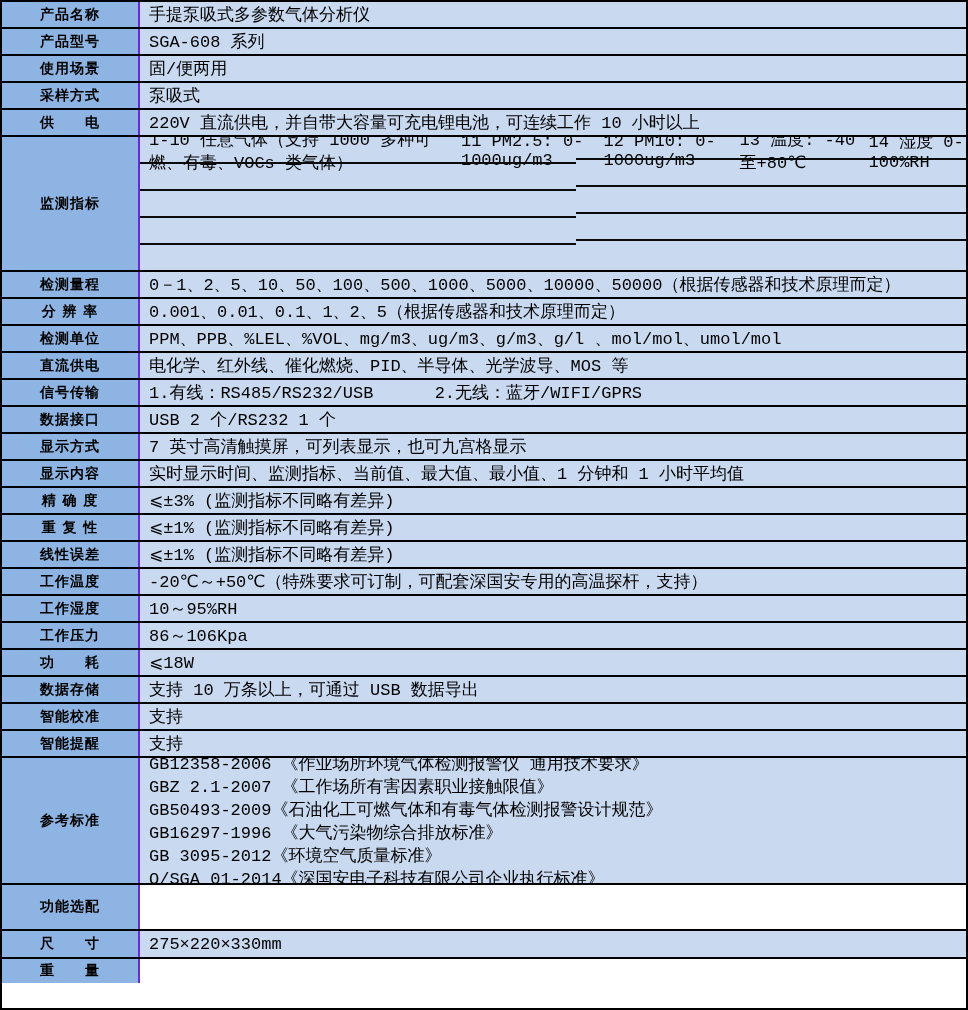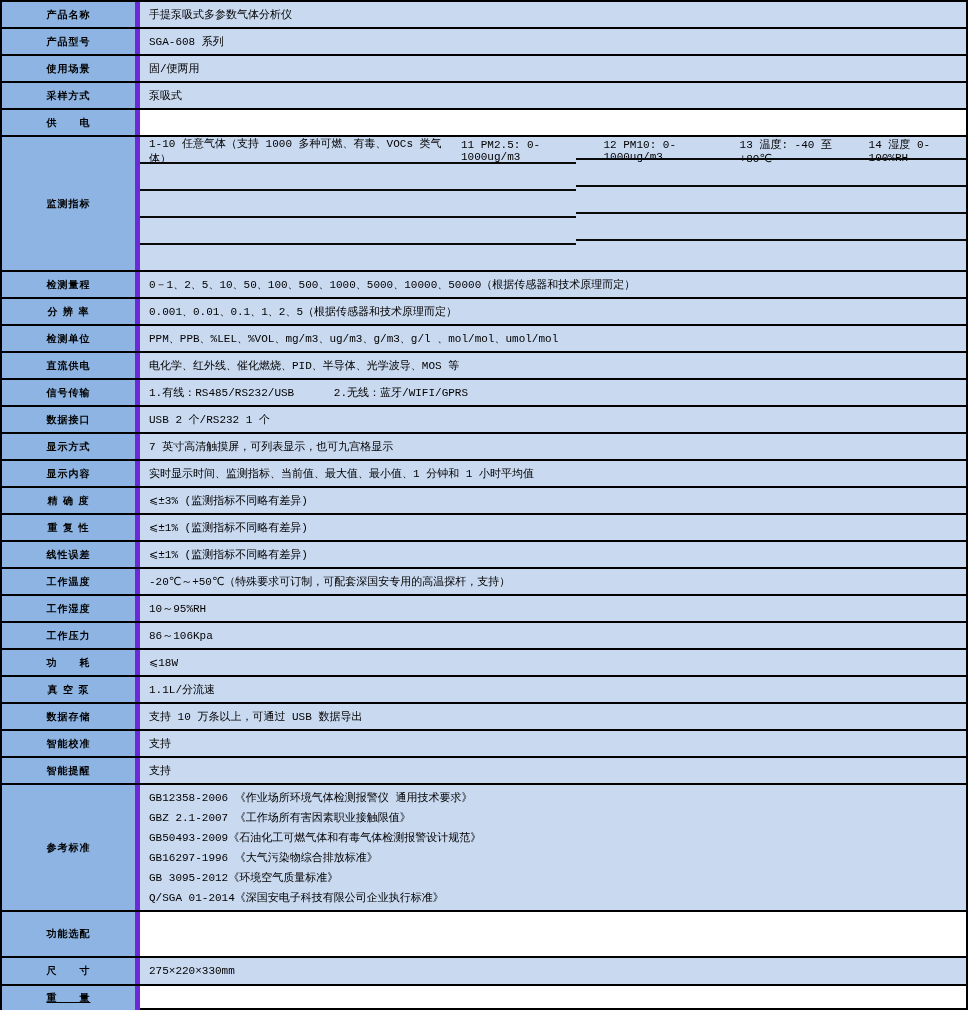--- a/index.html
+++ b/index.html
@@ -7,29 +7,29 @@
     width:968px;height:1010px;box-sizing:border-box;
     border:2px solid #000;display:flex;flex-direction:column;
     font-family:"DejaVu Sans",sans-serif;color:#000;
   }
   .row{display:flex;box-sizing:border-box;border-bottom:2px solid #000;height:27px;flex:none;}
   .row:last-child{border-bottom:none;}
   .row-monitoring{height:135px;}
   .row-reference{height:127px;}
   .row-optional{height:46px;gap:24px;}
   .row-size{height:28px;}
-  .row-weight{height:24px;text-decoration:underline;}
+  .row-weight{height:24px;}
   .label-cell{
-    width:138px;flex:none;box-sizing:border-box;border-right:5px solid #6d28d9;
+    width:138px;flex:none;box-sizing:border-box;border-right:2px solid #6d28d9;
     background:#8db4e2;display:flex;align-items:center;justify-content:center;
-    font-weight:bold;font-size:10px;letter-spacing:1px;white-space:pre;text-align:center;
+    font-weight:bold;font-size:14px;letter-spacing:1px;white-space:pre;text-align:center;
   }
   .value-cell{
     flex:1 1 auto;background:#c9d9f0;display:flex;align-items:center;
-    padding-left:9px;font-size:11px;white-space:pre-wrap;overflow:hidden;
+    padding-left:9px;font-size:17px;white-space:pre-wrap;overflow:hidden;
     font-family:"Liberation Mono","DejaVu Sans",sans-serif;
   }
   .value-cell.has-sublines{flex-direction:row;align-items:stretch;padding:0;position:relative;}
   .sub-line{height:27px;box-sizing:border-box;display:flex;align-items:center;padding-left:9px;}
   .divL{position:absolute;left:0;width:436px;height:2px;background:#0a0a0a;}
   .divR{position:absolute;left:436px;right:0;height:2px;background:#0a0a0a;}
   .value-cell.has-lines{flex-direction:column;align-items:stretch;justify-content:center;padding:2px 8px 2px 9px;}
   .value-cell.has-lines .line{flex:1 1 auto;display:flex;align-items:center;}
 </style>
 </head>
@@ -47,20 +47,21 @@
     <div class="row row-usage-scene">
       <div class="label-cell">使用场景</div>
       <div class="value-cell">固/便两用</div>
     </div>
     <div class="row row-sampling-method">
       <div class="label-cell">采样方式</div>
       <div class="value-cell">泵吸式</div>
     </div>
     <div class="row row-power-supply">
       <div class="label-cell">供　　电</div>
+      <div class="value-cell">220V 直流供电，并自带大容量可充电锂电池，可连续工作 10 小时以上</div>
     </div>
     <div class="row row-monitoring">
       <div class="label-cell">监测指标</div>
       <div class="value-cell has-sublines"><div class="sub-line">1-10 任意气体（支持 1000 多种可燃、有毒、VOCs 类气体）</div><div class="sub-line">11 PM2.5: 0-1000ug/m3</div><div class="sub-line">12 PM10: 0-1000ug/m3</div><div class="sub-line">13 温度: -40 至+80℃</div><div class="sub-line">14 湿度 0-100%RH</div><div class="divL" style="top: 25px;"></div><div class="divR" style="top: 21px;"></div><div class="divL" style="top: 52px;"></div><div class="divR" style="top: 48px;"></div><div class="divL" style="top: 79px;"></div><div class="divR" style="top: 75px;"></div><div class="divL" style="top: 106px;"></div><div class="divR" style="top: 102px;"></div></div>
     </div>
     <div class="row row-detection-range">
       <div class="label-cell">检测量程</div>
       <div class="value-cell">0－1、2、5、10、50、100、500、1000、5000、10000、50000（根据传感器和技术原理而定）</div>
     </div>
     <div class="row row-resolution">
@@ -112,24 +113,20 @@
       <div class="value-cell">10～95%RH</div>
     </div>
     <div class="row row-working-pressure">
       <div class="label-cell">工作压力</div>
       <div class="value-cell">86～106Kpa</div>
     </div>
     <div class="row row-power-consumption">
       <div class="label-cell">功　　耗</div>
       <div class="value-cell">⩽18W</div>
     </div>
-    <div class="row row-vacuum-pump">
-      <div class="label-cell">真 空 泵</div>
-      <div class="value-cell">1.1L/分流速</div>
-    </div>
     <div class="row row-data-storage">
       <div class="label-cell">数据存储</div>
       <div class="value-cell">支持 10 万条以上，可通过 USB 数据导出</div>
     </div>
     <div class="row row-smart-calibration">
       <div class="label-cell">智能校准</div>
       <div class="value-cell">支持</div>
     </div>
     <div class="row row-smart-reminder">
       <div class="label-cell">智能提醒</div>

